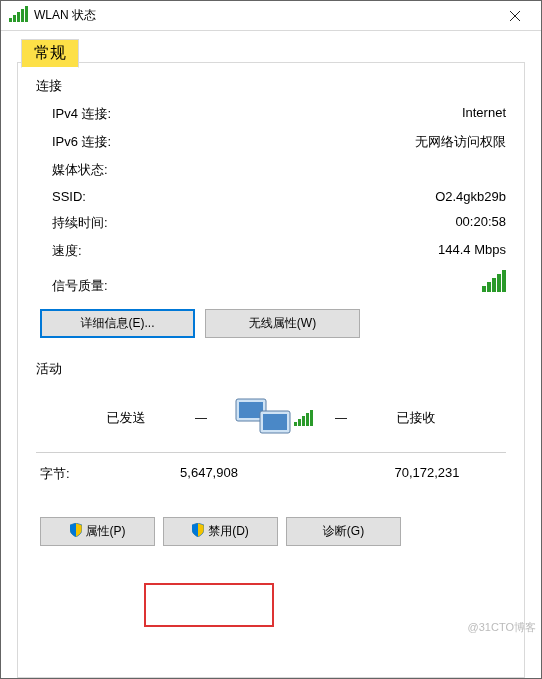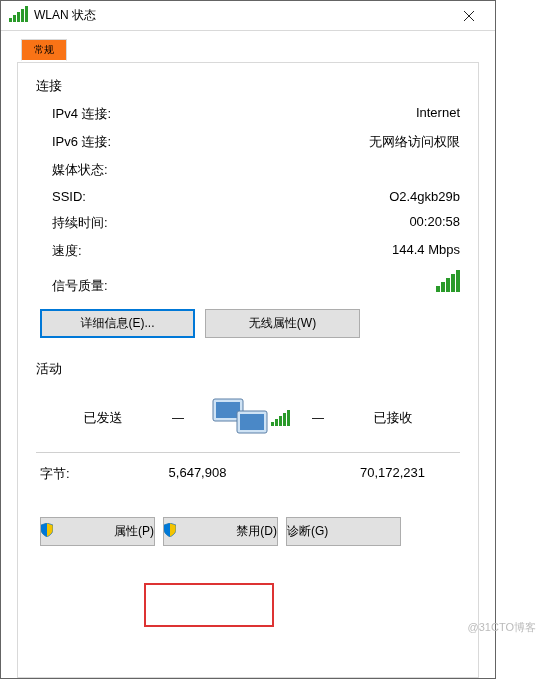--- a/index.html
+++ b/index.html
@@ -5,35 +5,35 @@
   * { box-sizing: border-box; }
   body {
     margin: 0;
     font-family: "Microsoft YaHei", "Segoe UI", Tahoma, sans-serif;
     font-size: 12px;
     background: #fff;
     width: 542px;
     height: 679px;
     overflow: hidden;
   }
-  .window { border: 1px solid #646464; background: #fff; width: 496px; height: 679px; display: flex; flex-direction: column; }
+  .window { border: 1px solid #646464; background: #fff; width: 542px; height: 679px; display: flex; flex-direction: column; }
   .titlebar {
     height: 30px; display: flex; align-items: center; padding: 0 6px 0 8px;
     border-bottom: 1px solid #d9d9d9;
   }
   .titlebar .title { margin-left: 6px; font-size: 12px; }
   .titlebar .spacer { flex: 1; }
   .close-btn { width: 40px; height: 28px; display:flex; align-items:center; justify-content:center; }
   .close-btn svg { stroke: #222; }
   .body { flex: 1; padding: 8px 16px 0 16px; display:flex; flex-direction:column; }
   .tabs { position: relative; height: 24px; }
   .tab {
     position: absolute; top:0; left:4px;
     border: 1px solid #d9d9d9; border-bottom: 1px solid #fff;
-    background:#f97316; padding: 3px 12px; font-size:10px;
+    background:#fde047; padding: 3px 12px; font-size:16px;
     z-index: 2;
   }
   .tab-content {
     border: 1px solid #d9d9d9; margin-top: -1px; padding: 14px 18px 18px 18px;
     flex:1; position:relative;
   }
   .section-title { font-size: 13px; margin-bottom: 10px; }
   .kv-row { display:flex; margin: 0 0 10px 16px; font-size: 13px; }
   .kv-row .k { flex: 0 0 140px; }
   .kv-row .v { flex:1; text-align: right; }
@@ -48,21 +48,21 @@
   .row-buttons { display:flex; gap: 10px; margin-left: 4px; margin-bottom: 22px; }
   .row-buttons .btn { width: 155px; }
   .activity-header { display:flex; align-items:center; justify-content:center; margin: 6px 0 4px 0; position:relative; height:60px; }
   .activity-header .lbl { font-size:13px; width:120px; text-align:center; }
   .activity-header .center { width: 110px; display:flex; align-items:center; justify-content:center; }
   .divider-under { border-top: 1px solid #d0d0d0; margin: 2px 0 12px 0; }
   .bytes-row { display:flex; font-size:13px; margin-left:4px; }
   .bytes-row .lab { width: 90px; }
   .bytes-row .val { flex:1; text-align:center; }
   .bottom-buttons { display:flex; gap: 8px; margin-top: 34px; margin-left: 4px; }
-  .bottom-buttons .btn { width: 115px; display:flex; align-items:center; justify-content:space-between; gap:4px; padding:5px 0;}
+  .bottom-buttons .btn { width: 115px; display:flex; align-items:center; justify-content:center; gap:4px; padding:5px 0;}
   .highlight-box {
     position: absolute; border: 2px solid #d33; pointer-events: none;
   }
   .footer { border-top: 0; padding: 10px 22px 14px 0; display:flex; justify-content:flex-end; }
   .footer .btn { width: 100px; }
   .sig-bars { display:inline-flex; align-items:flex-end; gap:1px; }
   .sig-bars i { width:4px; background:#2a9a2a; display:block; }
   .sig-bars.small i { width:3px; }
   .watermark { position:absolute; right:6px; bottom:44px; color:#bbb; font-size:11px; pointer-events:none;}
 </style>

